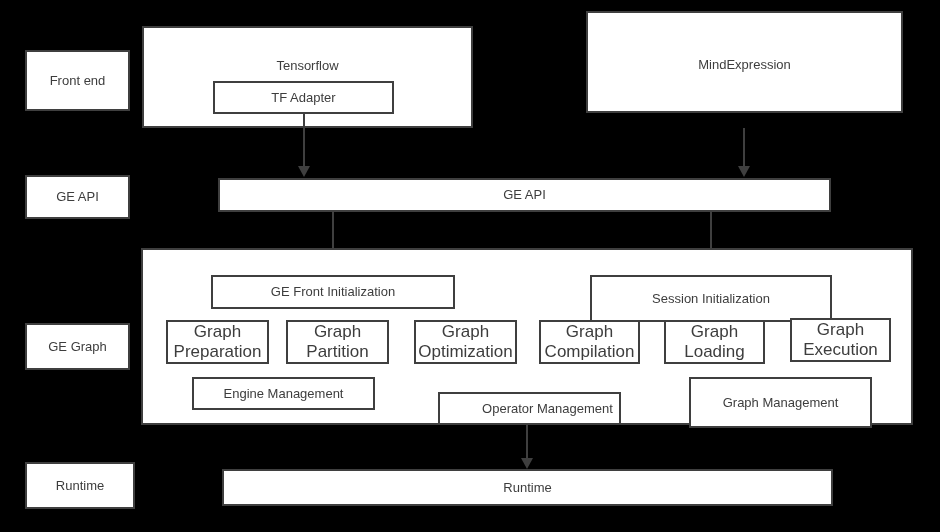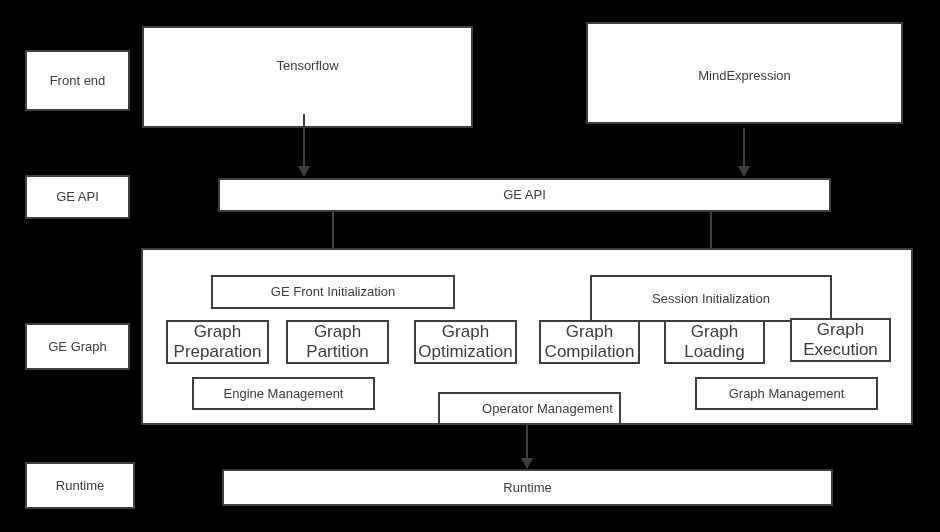--- a/index.html
+++ b/index.html
@@ -65,22 +65,23 @@
   <div class="box layer-label" style="left:25px;top:175px;width:105px;height:44px;">GE API</div>
 
   <div class="box layer-label" style="left:25px;top:323px;width:105px;height:47px;">GE Graph</div>
 
   <div class="box layer-label" style="left:25px;top:462px;width:110px;height:47px;">Runtime</div>
 
   <div class="group" style="left:142px;top:26px;width:331px;height:102px;">
     <div class="group-title" style="top:30px;">Tensorflow</div>
   </div>
 
+  <div class="box wide" style="left:213px;top:81px;width:181px;height:33px;">TF Adapter</div>
 
-  <div class="group" style="left:586px;top:22px;width:317px;height:102px;">
+  <div class="group" style="left:586px;top:11px;width:317px;height:102px;">
     <div class="group-title" style="top:44px;">MindExpression</div>
   </div>
 
   <div class="arrow" style="left:303px;top:114px;">
     <div class="shaft" style="height:52px;"></div>
     <div class="head" style="top:52px;"></div>
   </div>
 
   <div class="arrow" style="left:743px;top:128px;">
     <div class="shaft" style="height:38px;"></div>
@@ -120,21 +121,21 @@
   <div class="box" style="left:664px;top:320px;width:101px;height:44px;">Graph
 Loading</div>
 
   <div class="box" style="left:790px;top:318px;width:101px;height:44px;">Graph
 Execution</div>
 
   <div class="box wide" style="left:192px;top:377px;width:183px;height:33px;">Engine Management</div>
 
   <div class="box wide" style="left:438px;top:392px;width:183px;height:33px;padding-left:36px;">Operator Management</div>
 
-  <div class="box wide" style="left:689px;top:377px;width:183px;height:33px;margin-left:6px;">Graph Management</div>
+  <div class="box wide" style="left:689px;top:377px;width:183px;height:51px;">Graph Management</div>
 
   <div class="arrow" style="left:526px;top:425px;">
     <div class="shaft" style="height:33px;"></div>
     <div class="head" style="top:33px;"></div>
   </div>
 
   <div class="box wide" style="left:222px;top:469px;width:611px;height:37px;">Runtime</div>
 
 </div>
 

